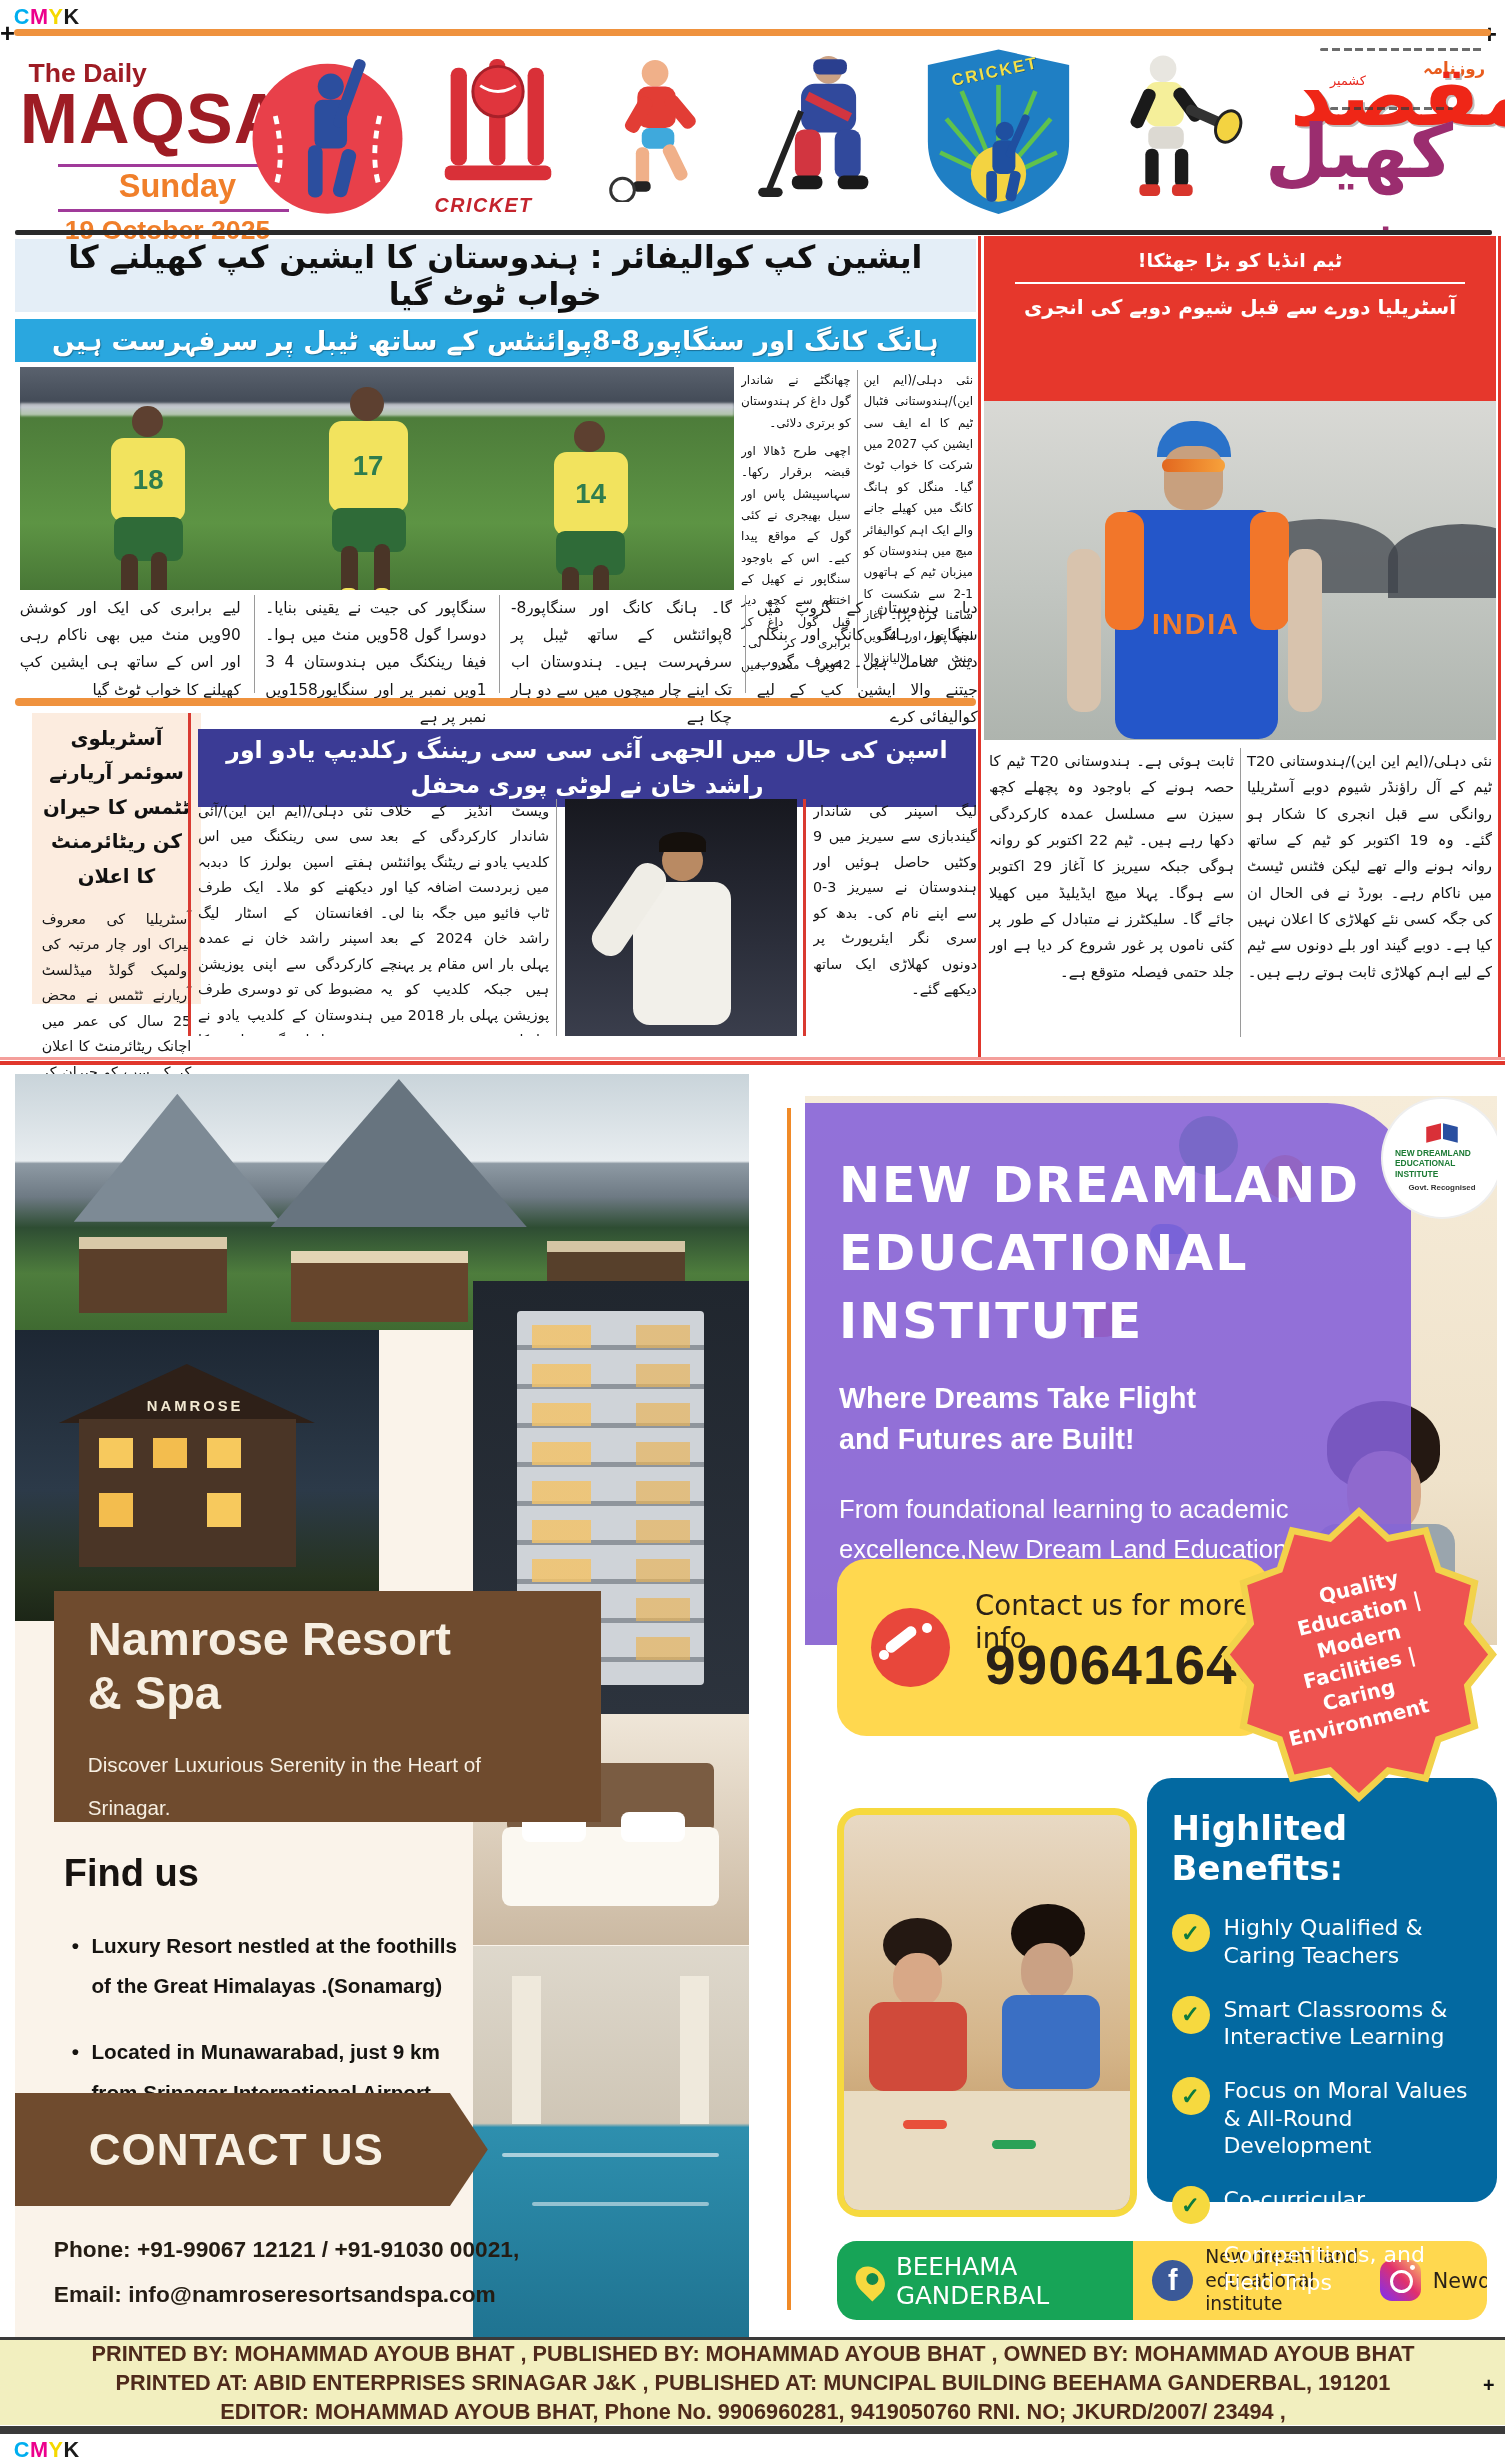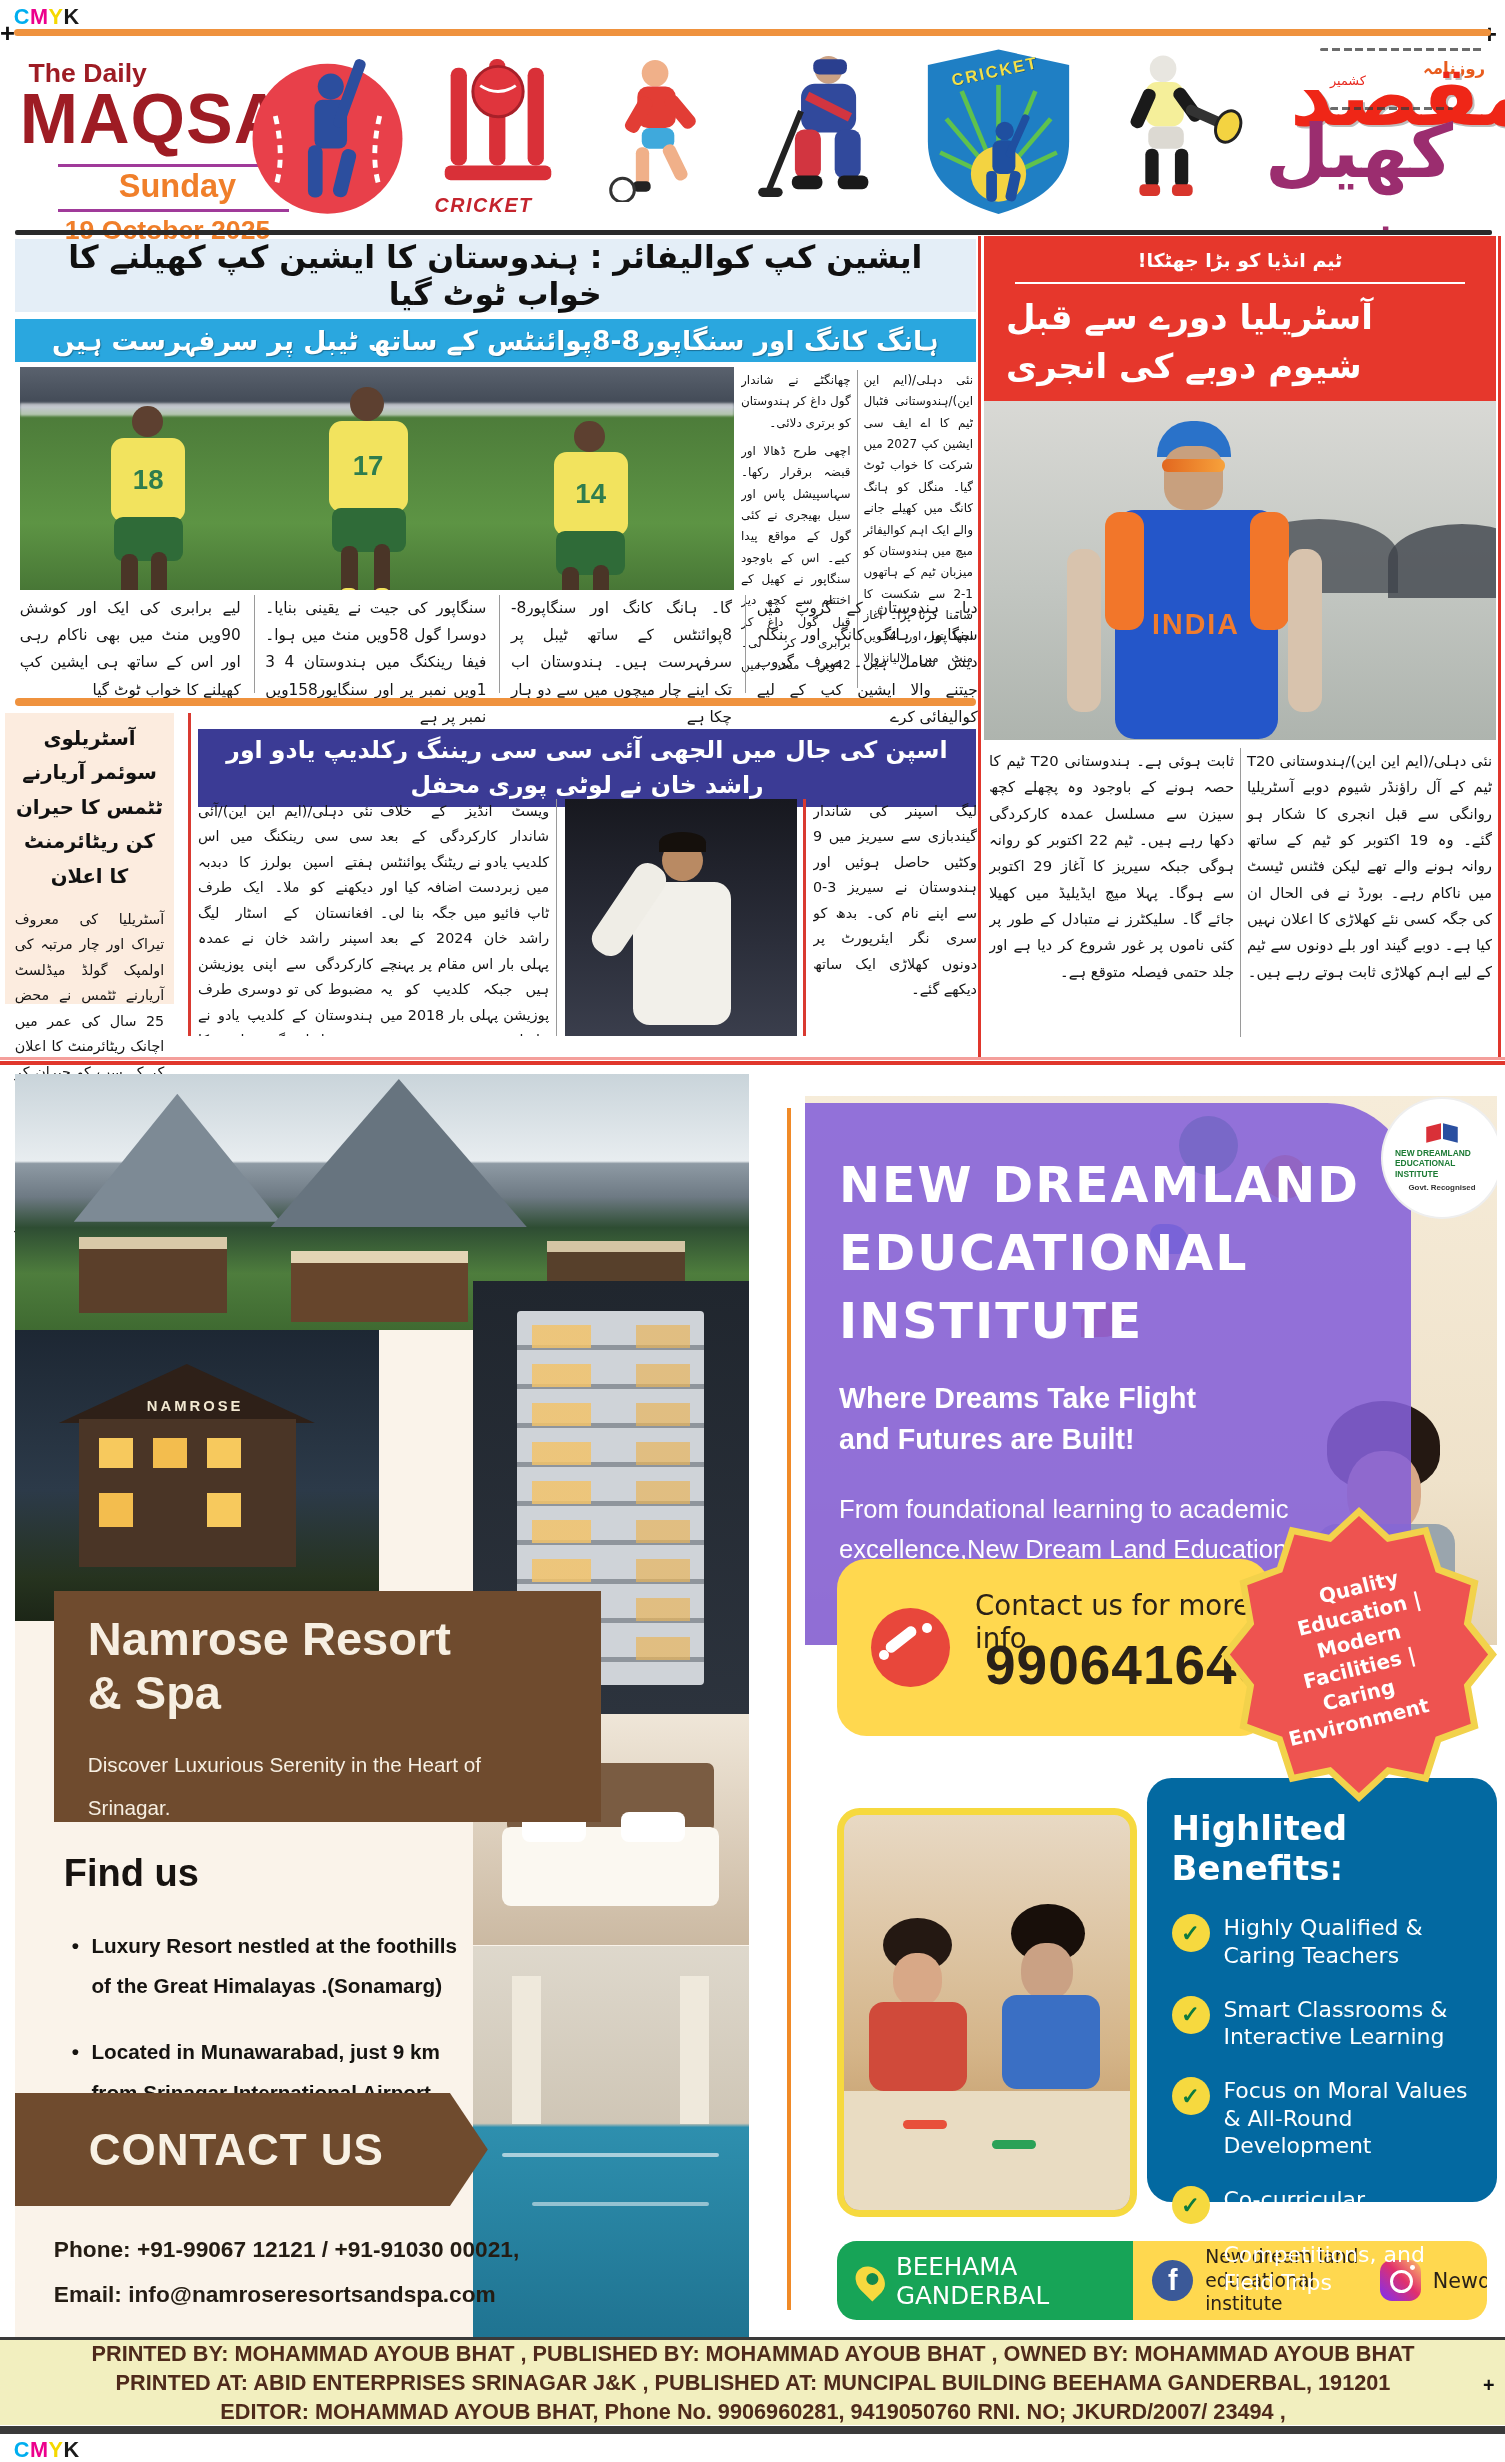--- a/index.html
+++ b/index.html
@@ -166,21 +166,21 @@
   <div class="abs" style="left:14.8px;top:239px;width:961px;height:73px;background:#e4eef7;display:flex;align-items:center;justify-content:center;">
     <div class="urdu" style="color:#101010;font-size:31.5px;font-weight:800;text-align:center;padding:0 12.8px;line-height:1.15;">ایشین کپ کوالیفائر : ہندوستان کا ایشین کپ کھیلنے کا خواب ٹوٹ گیا</div>
   </div>
   <div class="abs" style="left:14.8px;top:316px;width:961px;height:43px;background:#2aa7df;display:flex;align-items:center;justify-content:center;border-top:3px solid #ffffff;">
     <div class="urdu" style="color:#ffffff;font-size:26.6px;font-weight:800;text-align:center;text-shadow:1px 1px 1px #1b6f96;">ہانگ کانگ اور سنگاپور8-8پوائنٹس کے ساتھ ٹیبل پر سرفہرست ہیں</div>
   </div>
 
   <div class="abs" style="left:984px;top:236px;width:512px;height:165px;background:#e6372c;color:#fff;">
     <div class="urdu" style="margin-top:12.8px;text-align:center;font-size:19px;font-weight:800;">ٹیم انڈیا کو بڑا جھٹکا!</div>
     <div style="margin:10.8px auto 0 auto;width:88%;height:2.5px;background:#ffffff;"></div>
-    <div class="urdu" style="margin-top:8.9px;text-align:left;font-size:34px;font-weight:800;line-height:1.45;padding:0 22px;">آسٹریلیا دورے سے قبل شیوم دوبے کی انجری</div>
+    <div class="urdu" style="margin-top:8.9px;text-align:center;font-size:20px;font-weight:800;line-height:1.45;padding:0 22px;">آسٹریلیا دورے سے قبل شیوم دوبے کی انجری</div>
   </div>
 
   <div class="abs" style="left:978px;top:236px;width:3px;height:821px;background:#e0362c;"></div>
   <div class="abs" style="left:1498px;top:236px;width:3px;height:821px;background:#e0362c;"></div>
 
   <div class="abs" style="left:19.7px;top:367px;width:714px;height:223px;overflow:hidden;background:linear-gradient(#5a626e 0%,#434b57 16%,#7b8694 18%,#4d7c3a 22%,#5d9444 70%,#487736 100%);">
     <div style="position:absolute;left:0;top:36px;width:100%;height:12.8px;background:rgba(255,255,255,.55);filter:blur(1px);"></div>
     <div class="player" style="position:absolute;left:89px;top:39px;width:79px;height:182px;">
       <span class="head" style="left:23.6px;top:0;"></span>
         <span class="torso" style="left:2.5px;top:31.5px;">
@@ -219,21 +219,21 @@
 
   <div class="abs" style="left:19.7px;top:595px;width:958px;height:98px;display:flex;flex-direction:row-reverse;gap:12.8px;">
     <div class="urdu jtext" style="flex:1;font-size:15.3px;border-left:1px solid #9a9a9a;padding-left:10.8px;">دیا۔ ہندوستان کے گروپ میں سنگاپور، ہانگ کانگ اور بنگلہ دیش شامل ہیں۔ صرف گروپ جیتنے والا ایشین کپ کے لیے کوالیفائی کرے</div>
     <div class="urdu jtext" style="flex:1;font-size:15.3px;border-left:1px solid #9a9a9a;padding-left:10.8px;">گا۔ ہانگ کانگ اور سنگاپور8-8پوائنٹس کے ساتھ ٹیبل پر سرفہرست ہیں۔ ہندوستان اب تک اپنے چار میچوں میں سے دو ہار چکا ہے</div>
     <div class="urdu jtext" style="flex:1;font-size:15.3px;border-left:1px solid #9a9a9a;padding-left:10.8px;">سنگاپور کی جیت نے یقینی بنایا۔ دوسرا گول 58ویں منٹ میں ہوا۔ فیفا رینکنگ میں ہندوستان 4 3 1ویں نمبر پر اور سنگاپور158ویں نمبر پر ہے</div>
     <div class="urdu jtext" style="flex:1;font-size:15.3px;">لیے برابری کی ایک اور کوشش 90ویں منٹ میں بھی ناکام رہی اور اس کے ساتھ ہی ایشین کپ کھیلنے کا خواب ٹوٹ گیا</div>
   </div>
 
   <div class="abs" style="left:14.8px;top:698px;width:961px;height:7.9px;background:#ef923e;border-radius:3.9px;"></div>
 
-  <div class="abs" style="left:5px;top:713px;width:169px;height:291px;background:#fcecdf;padding:8.9px 9.8px;box-sizing:border-box;">
+  <div class="abs" style="left:32px;top:713px;width:169px;height:291px;background:#fcecdf;padding:8.9px 9.8px;box-sizing:border-box;">
     <div class="urdu" style="font-size:19.7px;font-weight:800;color:#111;line-height:1.75;text-align:center;">آسٹریلوی سوئمر آریارنے ٹٹمس کا حیران کن ریٹائرمنٹ کا اعلان</div>
     <div class="urdu jtext" style="margin-top:12.8px;font-size:14.3px;">آسٹریلیا کی معروف تیراک اور چار مرتبہ کی اولمپک گولڈ میڈلسٹ آریارنے ٹٹمس نے محض 25 سال کی عمر میں اچانک ریٹائرمنٹ کا اعلان کر کے سب کو حیران کر دیا۔ انہوں نے کہا کہ وہ اب اپنی زندگی کے اگلے باب پر توجہ دینا چاہتی ہیں۔ ٹٹمس نے اپنے کیریئر میں کئی عالمی ریکارڈ قائم کیے اور اولمپک گولڈ سمیت متعدد اعزازات اپنے نام کیے۔</div>
   </div>
   <div class="abs" style="left:188px;top:713px;width:3px;height:323px;background:#d93a31;"></div>
 
   <div class="abs" style="left:198px;top:714px;width:778px;height:78px;background:#3b3b95;display:flex;align-items:center;justify-content:center;margin-top:15px;">
     <div class="urdu" style="color:#fff;font-size:23.6px;font-weight:800;text-align:center;line-height:1.5;padding:0 14.8px;">اسپن کی جال میں الجھی آئی سی سی ریننگ رکلدیپ یادو اور راشد خان نے لوٹی پوری محفل</div>
   </div>
 
   <div class="abs urdu jtext" style="left:198px;top:799px;width:175px;height:237px;font-size:14.3px;overflow:hidden;">نئی دہلی/(ایم این این)/آئی سی سی رینکنگ میں اس ہفتے اسپن بولرز کا دبدبہ دیکھنے کو ملا۔ ایک طرف افغانستان کے اسٹار لیگ اسپنر راشد خان نے عمدہ کارکردگی سے اپنی پوزیشن مضبوط کی تو دوسری طرف ہندوستان کے کلدیپ یادو نے بھی شاندار گیند بازی کا مظاہرہ کرتے ہوئے بڑی چھلانگ لگائی۔</div>

